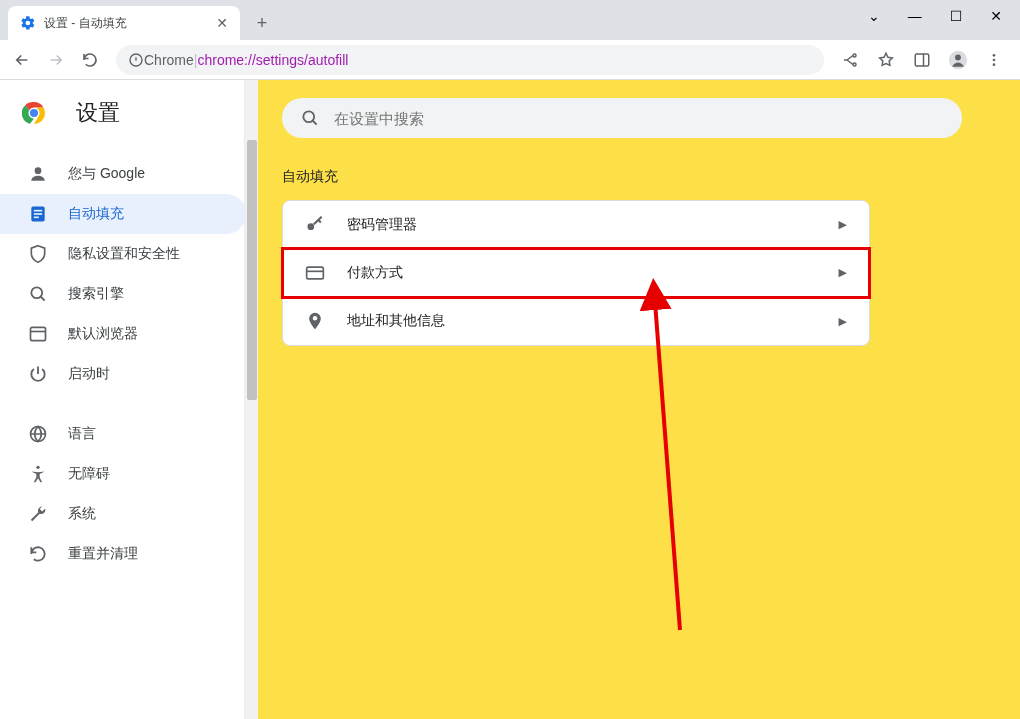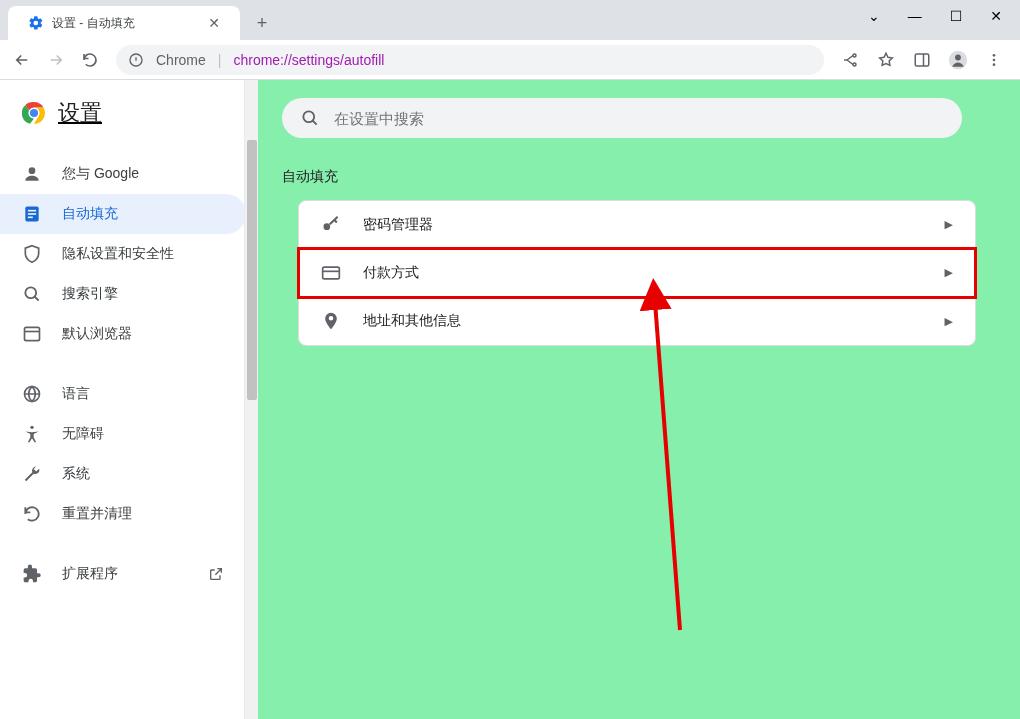--- a/index.html
+++ b/index.html
@@ -4,58 +4,58 @@
 <style>
 * { margin: 0; padding: 0; box-sizing: border-box; font-family: -apple-system, "Segoe UI", "Microsoft YaHei", sans-serif; }
 body { width: 1020px; height: 719px; background: #fff; overflow: hidden; position: relative; }
 
 
 .window-controls { position: absolute; top: 0; right: 0; height: 32px; display: flex; align-items: center; gap: 28px; padding: 0 18px; }
 .window-controls span { font-size: 14px; color: #000; cursor: pointer; }
 
 
 .tab-bar { height: 40px; background: #dee1e6; display: flex; align-items: flex-end; padding-left: 8px; }
-.tab { display: flex; align-items: center; background: #fff; height: 34px; border-radius: 8px 8px 0 0; padding: 0 20px; gap: 8px; min-width: 232px; position: relative; }
+.tab { display: flex; align-items: center; background: #fff; height: 34px; border-radius: 8px 8px 0 0; padding: 0 12px; gap: 8px; min-width: 232px; position: relative; }
 .tab .favicon { width: 16px; height: 16px; color: #1a73e8; }
 .tab .title { font-size: 12px; color: #3c4043; flex: 1; }
 .tab .close { font-size: 14px; color: #5f6368; cursor: pointer; }
 .new-tab { width: 28px; height: 28px; display: flex; align-items: center; justify-content: center; margin-left: 8px; margin-bottom: 3px; font-size: 18px; color: #5f6368; cursor: pointer; }
 
 
 .toolbar { height: 40px; display: flex; align-items: center; padding: 0 8px; border-bottom: 1px solid #dadce0; gap: 6px; }
 .nav-btn { width: 28px; height: 28px; display: flex; align-items: center; justify-content: center; color: #5f6368; cursor: pointer; border-radius: 50%; }
 .nav-btn.disabled { color: #bdc1c6; }
-.address-bar { flex: 1; height: 30px; background: #f1f3f4; border-radius: 15px; display: flex; align-items: center; padding: 0 12px; gap: 12px; margin: 0 6px; }
+.address-bar { flex: 1; height: 30px; background: #f1f3f4; border-radius: 15px; display: flex; align-items: center; padding: 0 12px; gap: 0; margin: 0 6px; }
 .address-bar .lock { color: #5f6368; font-size: 14px; }
 .address-bar .url-host { color: #5f6368; font-size: 14px; }
 .address-bar .url-sep { color: #bdc1c6; font-size: 14px; }
 .address-bar .url-path { color: #a21caf; font-size: 14px; }
 .toolbar-right { display: flex; align-items: center; gap: 8px; padding-right: 4px; }
 .toolbar-icon { width: 28px; height: 28px; display: flex; align-items: center; justify-content: center; color: #5f6368; cursor: pointer; }
 
 
 .content { display: flex; height: calc(719px - 80px); }
 .sidebar-wrap { width: 258px; position: relative; }
-.sidebar-header { display: flex; align-items: center; gap: 12px; padding: 18px 22px; text-decoration: underline; }
+.sidebar-header { display: flex; align-items: center; gap: 30px; padding: 18px 22px; }
 .chrome-logo { width: 24px; height: 24px; }
 .sidebar-title { font-size: 22px; color: #202124; }
 .sidebar-items { padding: 8px 0; height: calc(100% - 68px); overflow-y: auto; }
-.sidebar-item { display: flex; align-items: center; gap: 20px; height: 40px; padding: 0 22px; font-size: 14px; color: #3c4043; cursor: pointer; border-radius: 0 20px 20px 0; margin-right: 12px; }
+.sidebar-item { display: flex; align-items: center; gap: 20px; height: 40px; padding: 0 28px; font-size: 14px; color: #3c4043; cursor: pointer; border-radius: 0 20px 20px 0; margin-right: 12px; }
 .sidebar-item.active { background: #e8f0fe; color: #1967d2; }
 .sidebar-item .s-icon { width: 20px; display: flex; justify-content: center; }
 .sidebar-item .ext-link { margin-left: auto; }
 .sidebar-scrollbar { position: absolute; right: 0; top: 0; width: 14px; height: 100%; background: #f1f1f1; border-left: 1px solid #e8eaed; }
 .sidebar-thumb { position: absolute; left: 2px; top: 60px; width: 10px; height: 260px; background: #c1c1c1; border-radius: 2px; }
 
-.main { flex: 1; background: #86efac; padding: 0 20px 0 0; }
+.main { flex: 1; background: #fde047; padding: 0 20px 0 0; }
 .search-row { padding: 18px 0 18px 24px; }
 .search-box { width: 680px; height: 40px; background: #f1f3f4; border-radius: 20px; display: flex; align-items: center; padding: 0 18px; gap: 14px; }
 .search-box input { border: none; background: transparent; outline: none; font-size: 15px; color: #5f6368; flex: 1; }
 .section-title { font-size: 14px; color: #202124; padding: 12px 24px 14px; }
-.card { width: 678px; margin-left: 40px; border: 1px solid #dadce0; border-radius: 8px; background: #fff; }
+.card { width: 588px; margin-left: 24px; border: 1px solid #dadce0; border-radius: 8px; background: #fff; }
 .card-row { display: flex; align-items: center; height: 48px; padding: 0 22px; gap: 22px; font-size: 14px; color: #202124; cursor: pointer; border-bottom: 1px solid #e8eaed; }
 .card-row:last-child { border-bottom: none; }
 .card-row .row-icon { width: 20px; display: flex; justify-content: center; color: #5f6368; }
 .card-row .chev { margin-left: auto; color: #5f6368; font-size: 11px; }
 .card-row.highlighted { outline: 3px solid #e60000; outline-offset: -1px; position: relative; z-index: 2; }
 
 
 .annotation-arrow { position: absolute; left: 0; top: 0; pointer-events: none; }
 
 svg { display: block; }
@@ -200,20 +200,28 @@
       </div>
       <div class="sidebar-item">
         <span class="s-icon">
             <svg width="20" height="20" viewBox="0 0 24 24" fill="none" stroke="#5f6368" stroke-width="2">
               <rect x="3" y="4" width="18" height="16" rx="2"></rect>
               <path d="M3 9h18"></path>
             </svg>
           </span>
         <span>默认浏览器</span>
       </div>
+      <div class="sidebar-item">
+        <span class="s-icon">
+            <svg width="20" height="20" viewBox="0 0 24 24" fill="none" stroke="#5f6368" stroke-width="2.2">
+              <path d="M12 3v9M7 6a8 8 0 1 0 10 0"></path>
+            </svg>
+          </span>
+        <span>启动时</span>
+      </div>
       <div style="height:20px"></div>
       <div class="sidebar-item">
         <span class="s-icon">
             <svg width="20" height="20" viewBox="0 0 24 24" fill="none" stroke="#5f6368" stroke-width="2">
               <circle cx="12" cy="12" r="9"></circle>
               <path d="M3 12h18M12 3c2.5 2.5 4 6 4 9s-1.5 6.5-4 9c-2.5-2.5-4-6-4-9s1.5-6.5 4-9z"></path>
             </svg>
           </span>
         <span>语言</span>
       </div>
@@ -236,33 +244,20 @@
       </div>
       <div class="sidebar-item">
         <span class="s-icon">
             <svg width="20" height="20" viewBox="0 0 24 24" fill="none" stroke="#5f6368" stroke-width="2.2">
               <path d="M4 12a8 8 0 1 1 3 6.2M4 4v6h6"></path>
             </svg>
           </span>
         <span>重置并清理</span>
       </div>
       <div style="height:20px"></div>
-      <div class="sidebar-item">
-        <span class="s-icon">
-            <svg width="20" height="20" viewBox="0 0 24 24" fill="#5f6368">
-              <path d="M20 11h-2V7a2 2 0 0 0-2-2h-4V3a2.5 2.5 0 0 0-5 0v2H4a2 2 0 0 0-2 2v3.8h1.5a2.7 2.7 0 0 1 0 5.4H2V20a2 2 0 0 0 2 2h3.8v-1.5a2.7 2.7 0 0 1 5.4 0V22H16a2 2 0 0 0 2-2v-4h2a2.5 2.5 0 0 0 0-5z"></path>
-            </svg>
-          </span>
-        <span>扩展程序</span>
-        <span class="ext-link">
-            <svg width="16" height="16" viewBox="0 0 24 24" fill="none" stroke="#5f6368" stroke-width="2">
-              <path d="M14 4h6v6M20 4l-9 9M18 14v5a1 1 0 0 1-1 1H5a1 1 0 0 1-1-1V7a1 1 0 0 1 1-1h5"></path>
-            </svg>
-          </span>
-      </div>
     </div>
     <div class="sidebar-scrollbar">
       <div class="sidebar-thumb"></div>
     </div>
   </div>
 
   <div class="main">
     <div class="search-row">
       <div class="search-box">
         <span>

